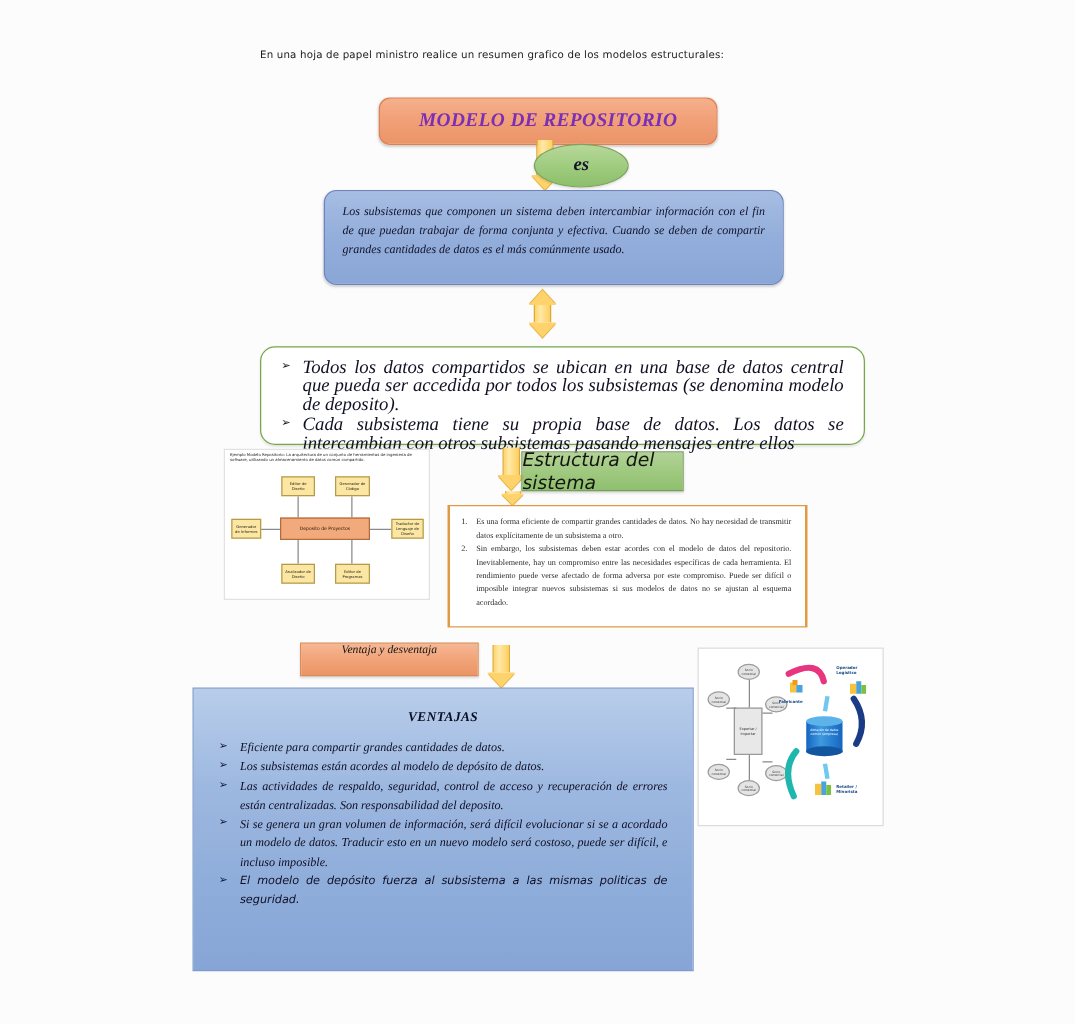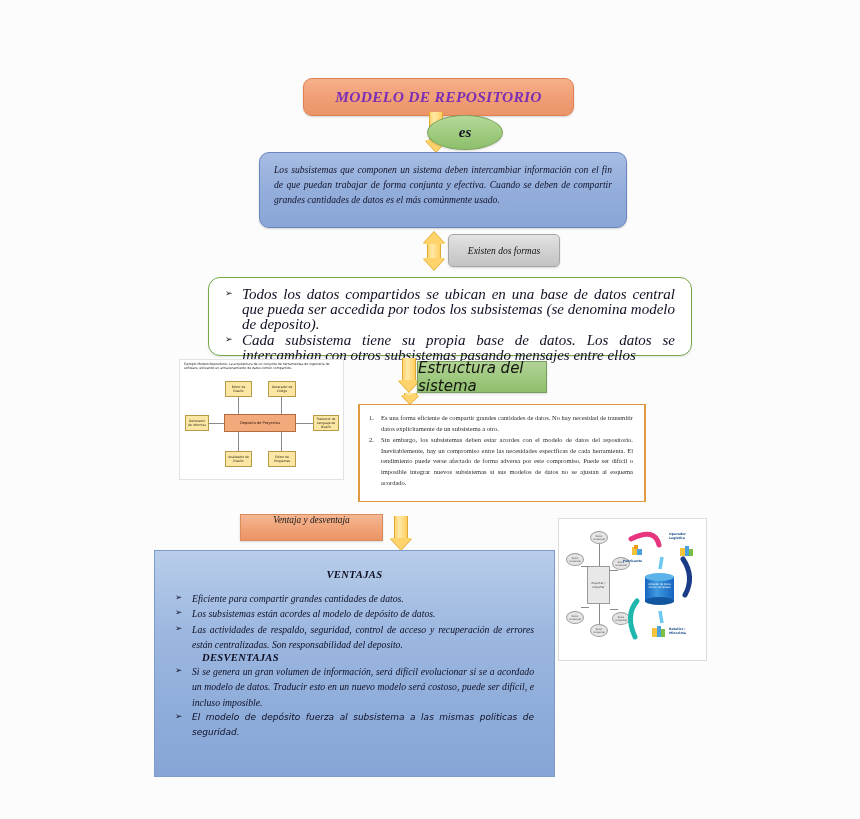--- a/index.html
+++ b/index.html
@@ -484,20 +484,21 @@
     width: 13px;
     height: 12px;
   }
 </style>
 </head>
 <body>
 
 <div id="page">
   <div class="page-bg"></div>
 
+  <div class="intro">En una hoja de papel ministro realice un resumen grafico de los modelos estructurales:</div>
 
   <div class="title-box">
     <span class="title-text">MODELO DE REPOSITORIO</span>
   </div>
 
   <div class="arrow-down" style="left:425px; top:112px;">
     <div class="arrow-shaft" style="width:12px; height:28px;"></div>
     <div class="arrow-head-down"></div>
   </div>
 
@@ -508,23 +509,20 @@
   <div class="blue-box">
     <div class="blue-box-text">Los subsistemas que componen un sistema deben intercambiar información con el fin de que puedan trabajar de forma conjunta y efectiva. Cuando se deben de compartir grandes cantidades de datos es el más comúnmente usado.</div>
   </div>
 
   <div class="arrow-double">
     <div class="arrow-head-up"></div>
     <div class="arrow-shaft" style="width:12px; height:14px;"></div>
     <div class="arrow-head-down"></div>
   </div>
 
-  <div class="grey-box">
-    <span class="grey-text">Existen dos formas</span>
-  </div>
 
   <div class="green-box">
     <div class="bullet-row">
       <span class="bullet-mark">➢</span>
       <span class="bullet-text">Todos los datos compartidos se ubican en una base de datos central que pueda ser accedida por todos los subsistemas (se denomina modelo de deposito).</span>
     </div>
     <div class="bullet-row">
       <span class="bullet-mark">➢</span>
       <span class="bullet-text"> Cada subsistema tiene su propia base de datos. Los datos se intercambian con otros subsistemas pasando mensajes entre ellos</span>
     </div>
@@ -593,21 +591,20 @@
     </div>
     <div class="vbullet-row">
       <span class="vbullet-mark">➢</span>
       <span class="vbullet-text">Los subsistemas están acordes al modelo de depósito de datos.</span>
     </div>
     <div class="vbullet-row">
       <span class="vbullet-mark">➢</span>
       <span class="vbullet-text">Las actividades de respaldo, seguridad, control de acceso y recuperación de errores están centralizadas. Son responsabilidad del deposito.</span>
     </div>
 
-    <div class="desventajas-title">DESVENTAJAS</div>
 
     <div class="vbullet-row">
       <span class="vbullet-mark">➢</span>
       <span class="vbullet-text">Si se genera un gran volumen de información, será difícil evolucionar si se a acordado un modelo de datos. Traducir esto en un nuevo modelo será costoso, puede ser difícil, e incluso imposible.</span>
     </div>
     <div class="vbullet-row">
       <span class="vbullet-mark">➢</span>
       <span class="vbullet-text sans">El modelo de depósito fuerza al subsistema a las mismas politicas de seguridad.</span>
     </div>
   </div>

